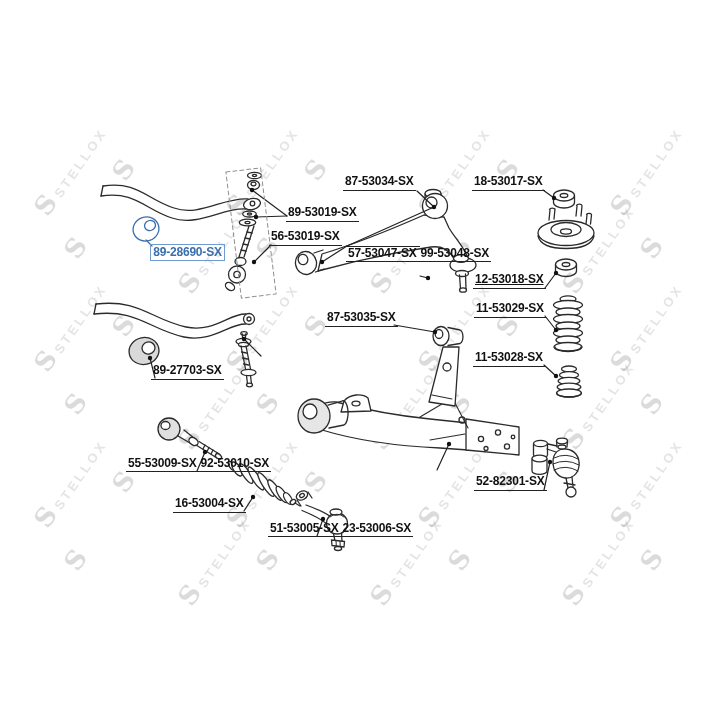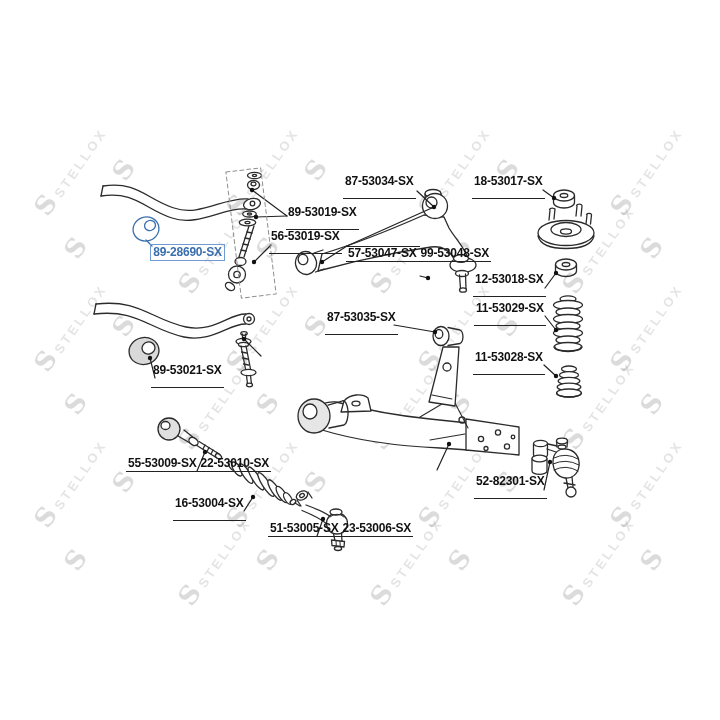--- a/index.html
+++ b/index.html
@@ -8,21 +8,21 @@
   
   #wm-layer{position:absolute;inset:0;z-index:0;}
   .wm{position:absolute;transform:rotate(-55deg);white-space:nowrap;user-select:none;}
   .wm-s{font-weight:bold;font-size:26px;color:rgba(90,90,90,0.22);font-family:"DejaVu Serif",serif;}
   .wm-t{font-weight:bold;font-size:13px;letter-spacing:3px;color:rgba(90,90,90,0.16);}
   
   #art{position:absolute;left:0;top:0;z-index:1;}
   
   .lbl,.pair,.sel{position:absolute;z-index:2;font-size:12px;font-weight:bold;color:#111;
        letter-spacing:-0.2px;white-space:nowrap;line-height:13px;}
-  .lbl{border-bottom:1.5px solid #222;padding:0 2px 10px 2px;}
+  .lbl{border-bottom:1.5px solid #222;padding:0 2px 2px 2px;}
   .pair{display:flex;flex-direction:row;width:74px;text-align:center;}
   .pair .row{border-bottom:1.5px solid #222;padding:0 2px 1px 2px;}
   .pair.overline{border-top:1.5px solid #222;}
   .sel{width:73px;text-align:center;border:1.5px solid #6f9bd1;color:#3a6fae;
        line-height:14px;padding:0 0 1px 0;}
 </style>
 </head>
 <body>
 
 <div id="stage">
@@ -308,30 +308,30 @@
   <div class="lbl" style="left:286px;top:206px;">89-53019-SX</div>
   <div class="lbl" style="left:269px;top:230px;">56-53019-SX</div>
 
   <div class="sel" style="left:150px;top:244px;">89-28690-SX</div>
 
   <div class="pair overline" style="left:346px;top:246px;">
     <span class="row">57-53047-SX</span>
     <span class="row">99-53048-SX</span>
   </div>
 
-  <div class="lbl" style="left:473px;top:273px;">12-53018-SX</div>
+  <div class="lbl" style="left:473px;top:273px;text-decoration:underline;">12-53018-SX</div>
   <div class="lbl" style="left:474px;top:302px;">11-53029-SX</div>
   <div class="lbl" style="left:325px;top:311px;">87-53035-SX</div>
   <div class="lbl" style="left:473px;top:351px;">11-53028-SX</div>
-  <div class="lbl" style="left:151px;top:364px;">89-53021-SX</div>
+  <div class="lbl" style="left:151px;top:364px;">89-27703-SX</div>
 
 
   <div class="pair" style="left:126px;top:457px;">
     <span class="row">55-53009-SX</span>
-    <span class="row">22-53010-SX</span>
+    <span class="row">92-53010-SX</span>
   </div>
 
   <div class="lbl" style="left:173px;top:497px;">16-53004-SX</div>
 
   <div class="pair" style="left:246px;top:522px;margin-left:22px;">
     <span class="row">51-53005-SX</span>
     <span class="row">23-53006-SX</span>
   </div>
 
 

